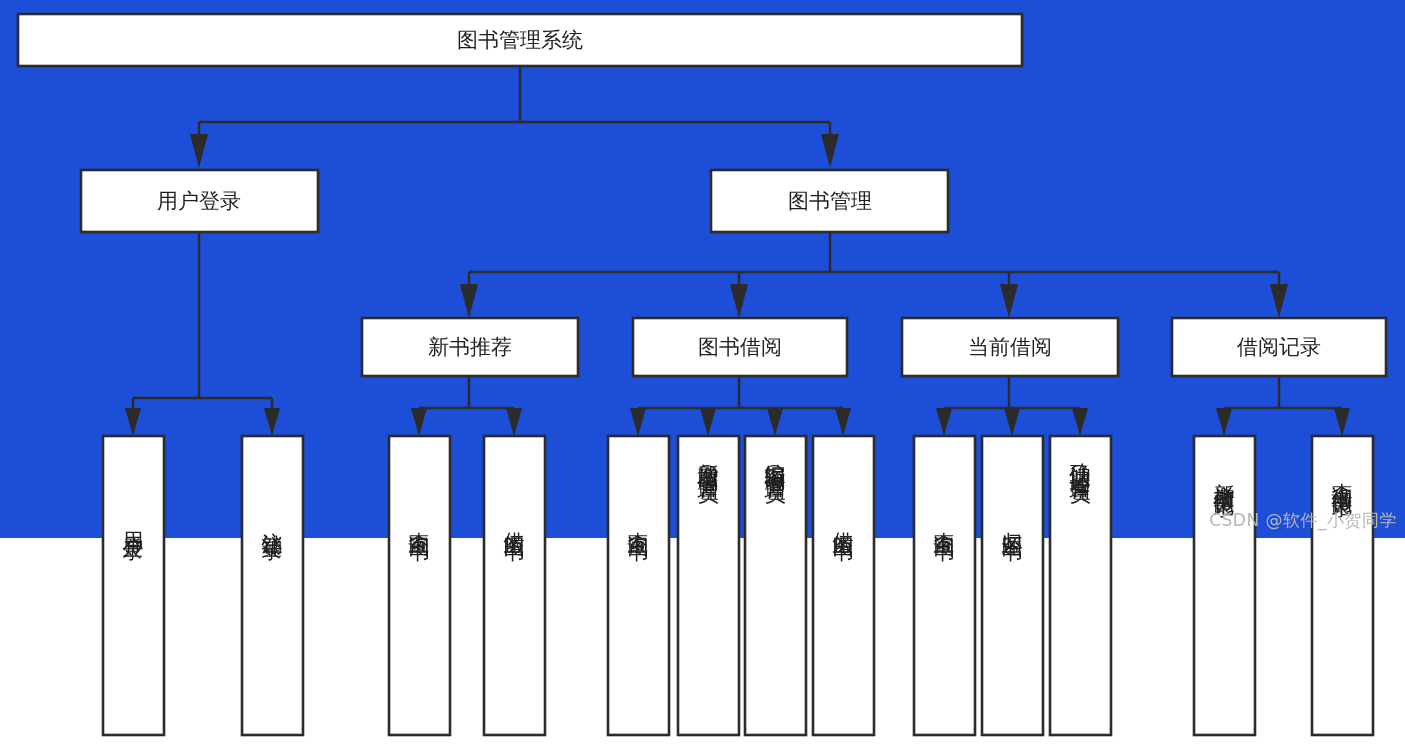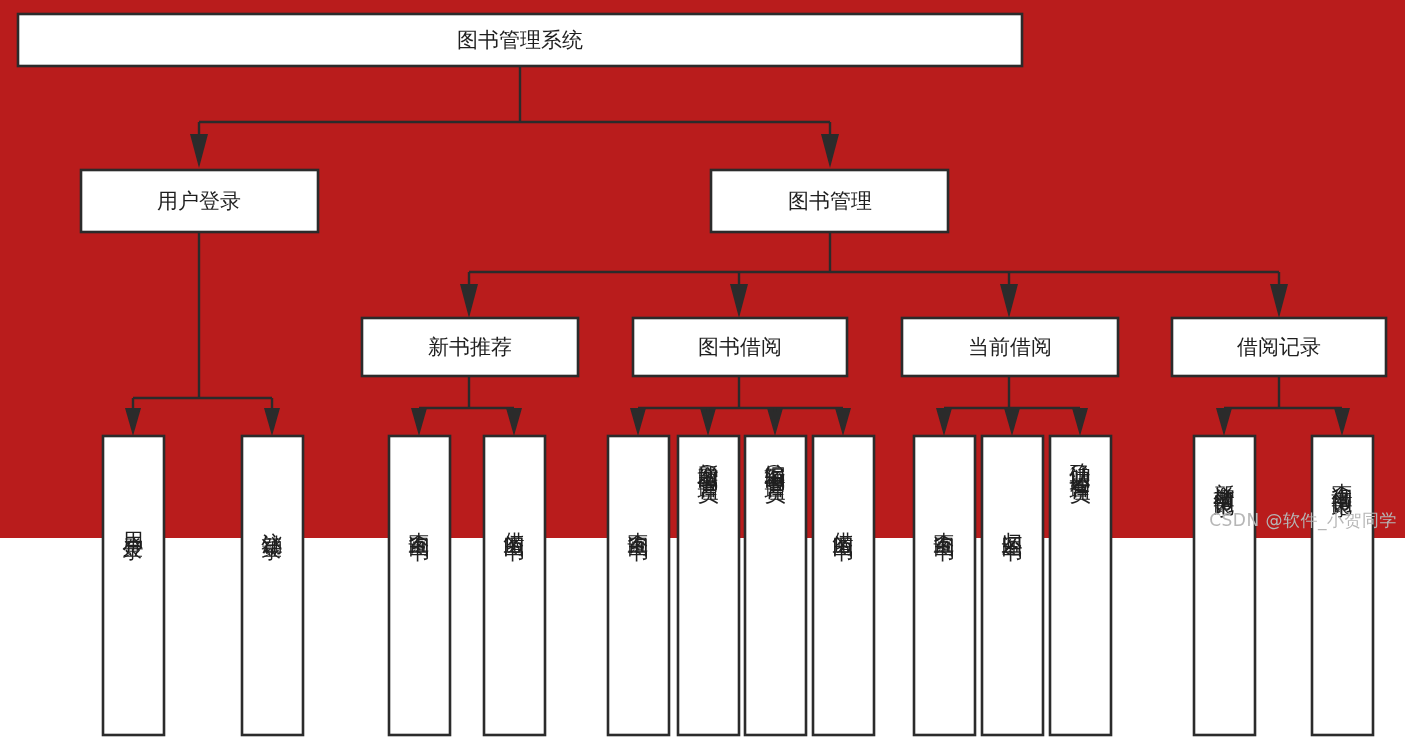--- a/index.html
+++ b/index.html
@@ -12,21 +12,21 @@
     width: 1405px;
     height: 747px;
     font-family: "DejaVu Sans", "Liberation Sans", sans-serif;
     overflow: hidden;
     position: relative;
   }
   #diagram-root {
     position: relative;
     width: 1405px;
     height: 538px;
-    background: #b91c1c;
+    background: #1d4ed8;
   }
   svg#diagram-svg {
     position: absolute;
     left: 0;
     top: 0;
     width: 1405px;
     height: 747px;
     display: block;
   }
   .node-box {

